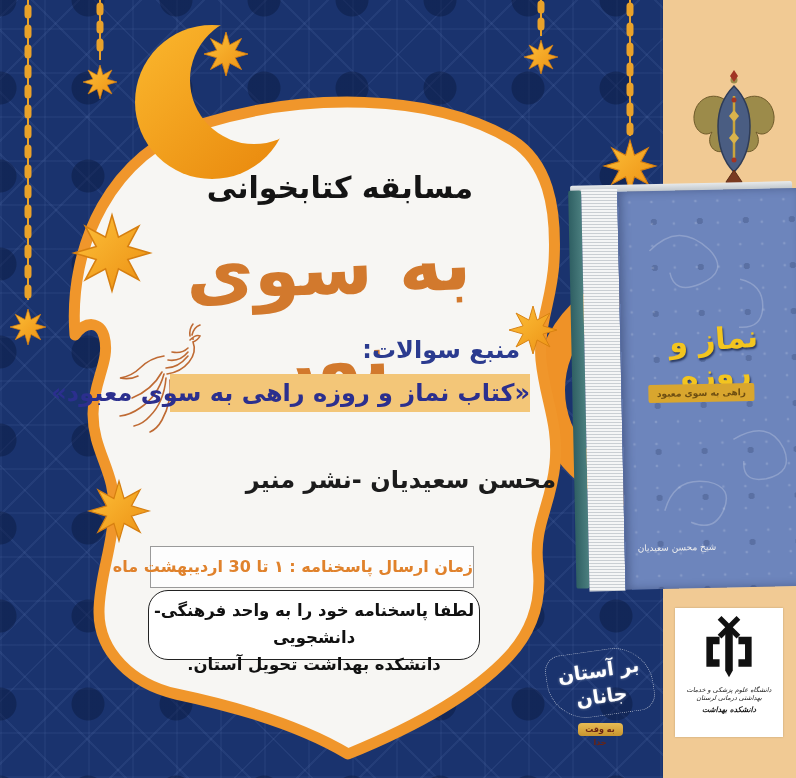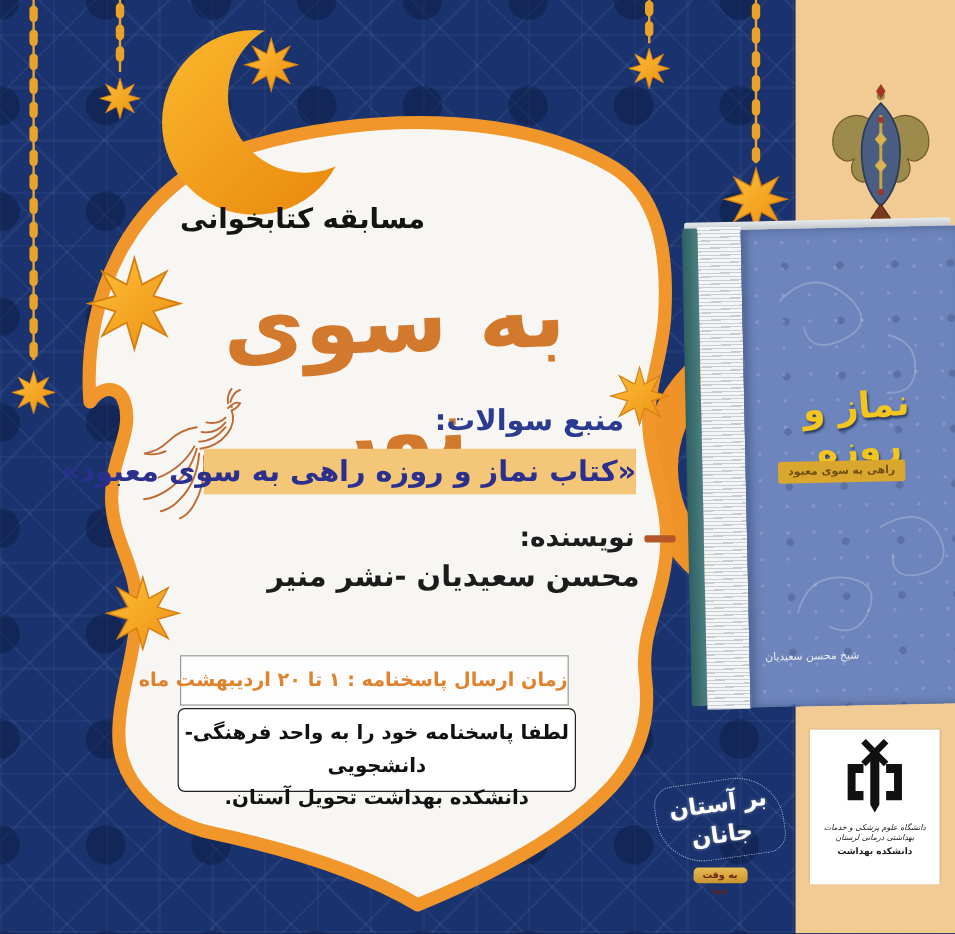--- a/index.html
+++ b/index.html
@@ -18,38 +18,38 @@
   }
   .abs{position:absolute;}
   
   .tan-strip{left:663px;top:0;width:133px;height:778px;background:#f1ca94;z-index:1;}
   
   .decor-behind{left:0;top:0;z-index:2;}
   .panel-svg{left:0;top:0;z-index:3;}
   .decor-front{left:0;top:0;z-index:4;pointer-events:none;}
   
   .content{left:0;top:0;width:796px;height:778px;z-index:5;}
-  .contest-title{left:150px;top:170px;width:380px;text-align:left;direction:rtl;
-    font-size:23px;font-weight:bold;color:#141414;}
+  .contest-title{left:150px;top:170px;width:380px;text-align:center;direction:rtl;
+    font-size:30px;font-weight:bold;color:#141414;}
   .calli-title{left:140px;top:222px;width:380px;text-align:center;direction:rtl;
     font-size:74px;font-weight:bold;color:#d2792d;transform:rotate(-2deg);line-height:1.25;}
   .source-label{left:180px;top:336px;width:340px;direction:rtl;
     font-size:24px;font-weight:bold;color:#2b3b8f;}
   .source-highlight{left:170px;top:374px;width:360px;height:38px;background:#f3c678;
     direction:rtl;text-align:center;font-size:24px;font-weight:bold;color:#2b2f8e;
     line-height:38px;white-space:nowrap;}
   .author-row{top:436px;right:233px;display:flex;align-items:center;gap:8px;}
   .author-label{direction:rtl;font-size:22px;font-weight:bold;color:#1c1c1c;}
   .author-dash{width:26px;height:6px;background:#b5562a;border-radius:2px;}
-  .author-name{top:466px;right:263px;direction:rtl;font-size:24px;font-weight:bold;color:#1c1c1c;}
+  .author-name{top:466px;right:240px;direction:rtl;font-size:24px;font-weight:bold;color:#1c1c1c;}
   .deadline-box{left:150px;top:546px;width:322px;height:40px;border:1px solid #9a9a9a;
     background:#fdfdfd;direction:rtl;text-align:center;font-size:16px;font-weight:bold;
     color:#e0822c;line-height:40px;white-space:nowrap;}
   .delivery-box{left:148px;top:590px;width:330px;height:62px;border:1px solid #222;
-    border-radius:6px;background:#ffffff;direction:rtl;text-align:center;
+    border-radius:20px;background:#ffffff;direction:rtl;text-align:center;
     font-size:16.5px;font-weight:bold;color:#111;padding-top:6px;line-height:27px;}
   
   .book{left:556px;top:184px;width:240px;height:414px;z-index:7;
     transform:rotate(-1.2deg);transform-origin:top left;}
   .book-topedge{left:14px;top:2px;width:222px;height:9px;
     background:linear-gradient(#e7eaec,#b7bec4);border-radius:2px;}
   .book-spine{left:12px;top:7px;width:13px;height:398px;
     background:linear-gradient(90deg,#2f5f63,#4b7f7f);border-radius:2px;}
   .book-pages{left:25px;top:6px;width:36px;height:402px;
     background:repeating-linear-gradient(to bottom,#f4f5f6 0 2px,#c9ced3 2px 3px);}
@@ -74,21 +74,21 @@
     padding:6px 4px;width:96px;margin:0 auto;}
   .ramadan-pill{margin:7px auto 0;width:45px;height:13px;border-radius:4px;
     background:linear-gradient(#e8bc54,#c9952e);direction:rtl;font-size:8px;
     font-weight:bold;color:#6b2412;line-height:13px;}
   
   .stamp{left:675px;top:608px;width:108px;height:129px;background:#ffffff;z-index:8;
     text-align:center;box-shadow:0 0 2px rgba(0,0,0,.2);}
   .stamp-line1{direction:rtl;font-size:6.5px;line-height:8px;color:#1b1b1b;
     font-style:italic;padding:2px 4px 0;}
   .stamp-line2{direction:rtl;font-size:7.5px;line-height:9px;color:#1b1b1b;
-    font-weight:bold;padding-top:3px;}
+    font-weight:bold;font-style:italic;padding-top:3px;}
 </style>
 </head>
 <body>
 
 <div class="stage">
 
   <div class="abs tan-strip">
     <svg class="abs" style="left:25px;top:70px;" width="92" height="130" viewBox="0 0 92 130">
       <path d="M46 40 C34 18 8 24 6 46 C5 60 16 68 24 62 C16 76 30 88 40 78 L46 70 L52 78 C62 88 76 76 68 62 C76 68 87 60 86 46 C84 24 58 18 46 40 Z" fill="#9c8b4a" stroke="#6e5a2a" stroke-width="1"></path>
       <path d="M46 16 C36 26 30 38 30 56 C30 80 38 94 46 102 C54 94 62 80 62 56 C62 38 56 26 46 16 Z" fill="#4a5d82" stroke="#2f3c57" stroke-width="1.5"></path>
@@ -170,27 +170,23 @@
       <path d="M52 52 q-6 22 -24 34 q-10 7 -20 8"></path>
       <path d="M54 56 q-2 24 -16 38 q-7 8 -16 10"></path>
       <path d="M58 58 q2 22 -8 40 q-5 9 -12 12"></path>
       <path d="M50 50 q-10 18 -30 26"></path>
       <circle cx="81" cy="17" r="1" fill="#bf6a33" stroke="none"></circle>
     </svg>
 
     <div class="abs source-label">منبع سوالات:</div>
     <div class="abs source-highlight">«کتاب نماز و روزه راهی به سوی معبود»</div>
 
-    <div class="abs author-row">
-      <span class="author-label">نویسنده:</span>
-      <span class="author-dash"></span>
-    </div>
     <div class="abs author-name">محسن سعیدیان -نشر منیر</div>
 
-    <div class="abs deadline-box">زمان ارسال پاسخنامه : ۱ تا ۲۰ اردیبهشت ماه</div>
+    <div class="abs deadline-box">زمان ارسال پاسخنامه : ۱ تا 30 اردیبهشت ماه</div>
 
     <div class="abs delivery-box">
       <div>لطفا پاسخنامه خود را به واحد فرهنگی-دانشجویی</div>
       <div>دانشکده بهداشت تحویل آستان.</div>
     </div>
   </div>
 
   <div class="abs book">
     <div class="abs book-topedge"></div>
     <div class="abs book-spine"></div>

